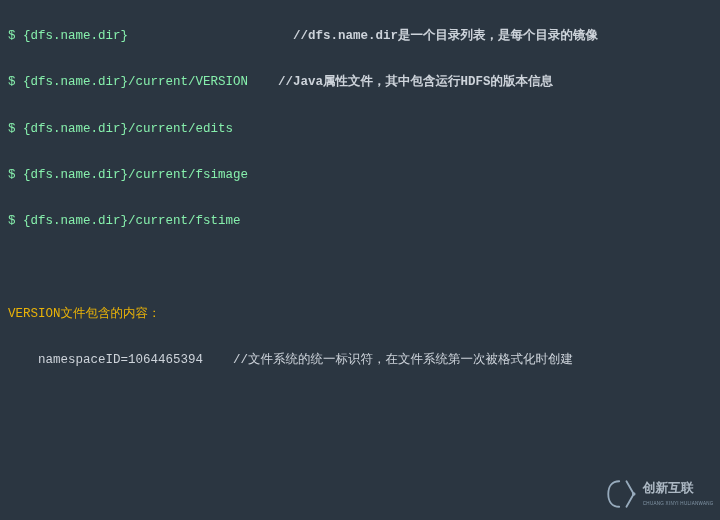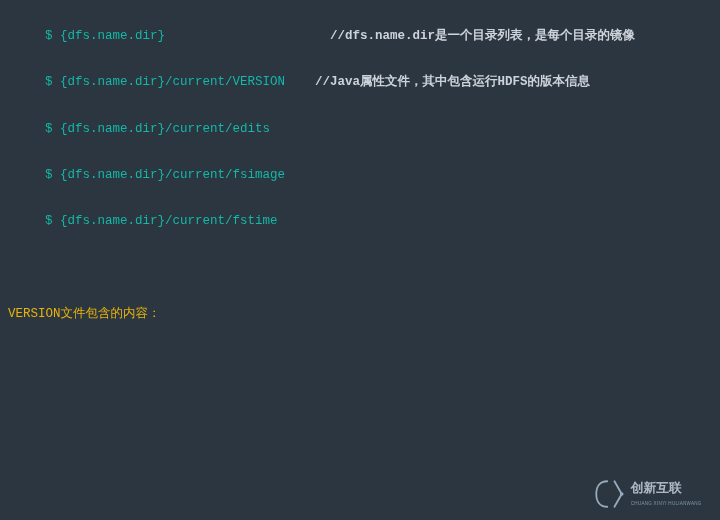--- a/index.html
+++ b/index.html
@@ -15,45 +15,46 @@
     overflow: hidden;
     position: relative;
     box-sizing: border-box;
   }
   .content {
     padding: 2px 8px 4px 8px;
     white-space: pre;
   }
   .line { white-space: pre; }
   .intro { color: #cdd3da; }
-  .dollar { color: #14b8a6; margin-left: 37px; }
+  .dollar { color: #86efac; }
   .cnote { color: #cdd3da; font-weight: bold; }
   .section { color: #eab308; }
   .watermark {
     position: absolute;
-    right: 16px;
+    right: 4px;
     bottom: 6px;
     width: 110px;
     height: 40px;
     opacity: 0.75;
     pointer-events: none;
   }
   .watermark svg { width: 100%; height: 100%; }
 </style>
 </head>
 <body>
 
 <div class="content">
 <div class="line"><span class="dollar">$ {dfs.name.dir}</span><span>                      </span><span class="cnote">//dfs.name.dir是一个目录列表，是每个目录的镜像</span></div>
 <div class="line"><span class="dollar">$ {dfs.name.dir}/current/VERSION</span><span>    </span><span class="cnote">//Java属性文件，其中包含运行HDFS的版本信息</span></div>
 <div class="line"><span class="dollar">$ {dfs.name.dir}/current/edits</span></div>
 <div class="line"><span class="dollar">$ {dfs.name.dir}/current/fsimage</span></div>
 <div class="line"><span class="dollar">$ {dfs.name.dir}/current/fstime</span></div>
 <div class="line">​</div>
 <div class="line section">VERSION文件包含的内容：</div>
+<div class="line">    namespaceID=1064465394    //文件系统的统一标识符，在文件系统第一次被格式化时创建</div>
 
 
 
 
 
 
 
 
 
 

